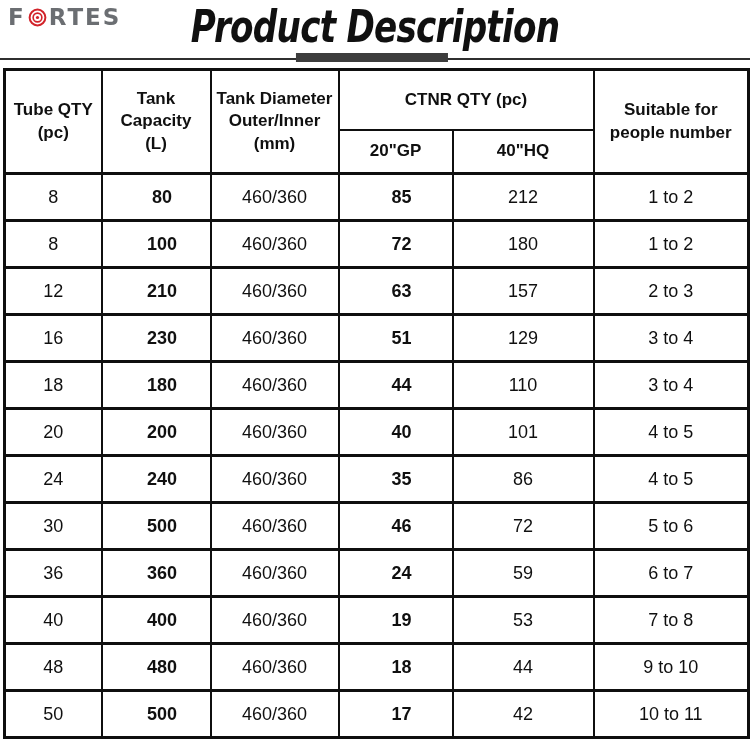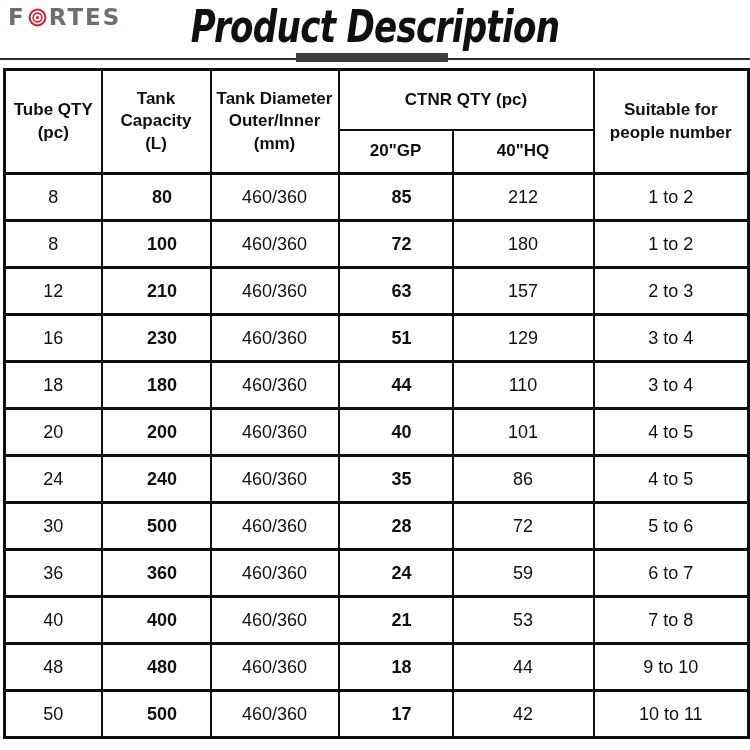--- a/index.html
+++ b/index.html
@@ -166,37 +166,37 @@
         <td class="b">240</td>
         <td>460/360</td>
         <td class="b">35</td>
         <td>86</td>
         <td>4 to 5</td>
       </tr>
       <tr>
         <td>30</td>
         <td class="b">500</td>
         <td>460/360</td>
-        <td class="b">28</td>
+        <td class="b">46</td>
         <td>72</td>
         <td>5 to 6</td>
       </tr>
       <tr>
         <td>36</td>
         <td class="b">360</td>
         <td>460/360</td>
         <td class="b">24</td>
         <td>59</td>
         <td>6 to 7</td>
       </tr>
       <tr>
         <td>40</td>
         <td class="b">400</td>
         <td>460/360</td>
-        <td class="b">21</td>
+        <td class="b">19</td>
         <td>53</td>
         <td>7 to 8</td>
       </tr>
       <tr>
         <td>48</td>
         <td class="b">480</td>
         <td>460/360</td>
         <td class="b">18</td>
         <td>44</td>
         <td>9 to 10</td>

